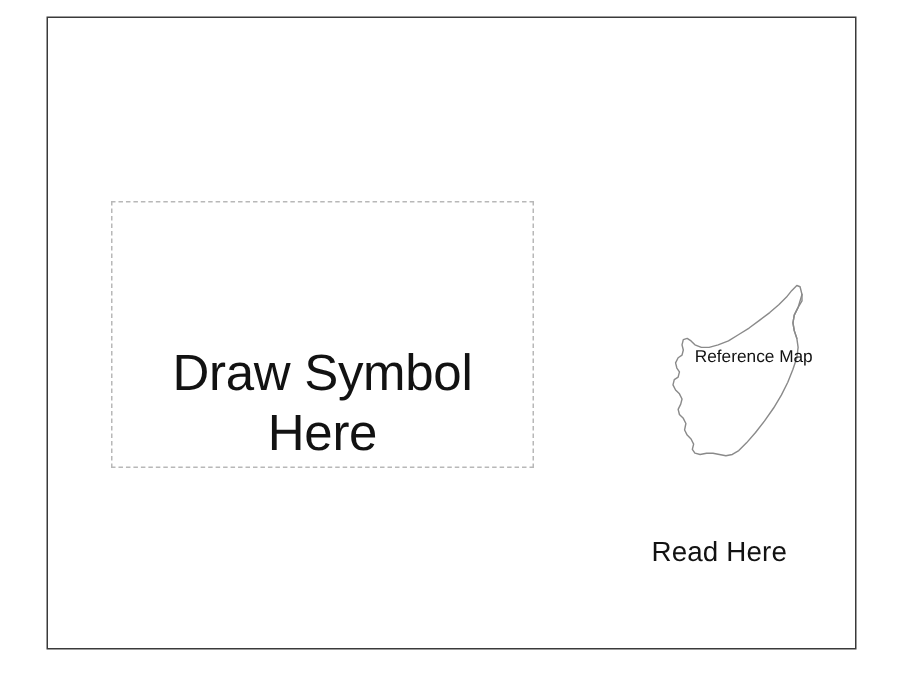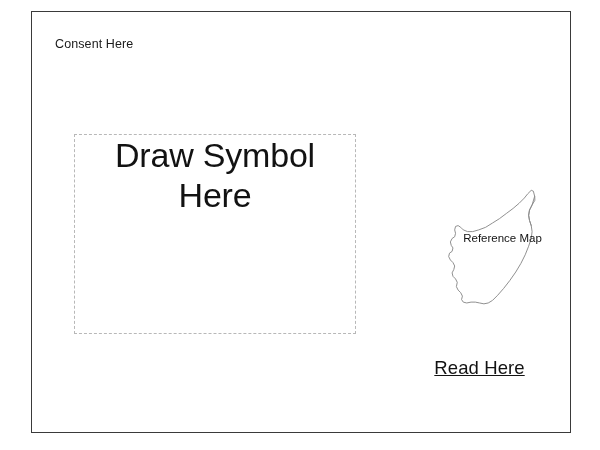--- a/index.html
+++ b/index.html
@@ -49,25 +49,25 @@
     color: #1a1a1a;
     white-space: nowrap;
   }
 
   
   .draw-area {
     position: absolute;
     left: 42px;
     top: 122px;
     width: 282px;
-    height: 200px;
+    height: 178px;
     box-sizing: border-box;
     border: 1.3px dashed #b8b8b8;
     display: flex;
-    align-items: flex-start;
+    align-items: flex-end;
     justify-content: center;
   }
 
   .draw-prompt {
     font-size: 34px;
     line-height: 40px;
     text-align: center;
     color: #121212;
     font-weight: 400;
     letter-spacing: -0.2px;
@@ -110,31 +110,29 @@
     position: absolute;
     left: 385px;
     top: 345px;
     width: 125px;
     text-align: center;
     font-size: 18.5px;
     line-height: 22px;
     color: #121212;
     letter-spacing: 0.1px;
     white-space: nowrap;
-    text-decoration: underline;
   }
 </style>
 </head>
 <body>
 
 <div id="page">
 
   <div class="card">
 
-    <div class="consent-label">Consent Here</div>
 
     <div class="draw-area">
       <div class="draw-prompt">Draw Symbol
 Here</div>
     </div>
 
     <div class="map-block">
       <svg class="map-svg" viewBox="0 0 125 155" aria-hidden="true">
         <path d="M 131 19
                  L 129.5 13

